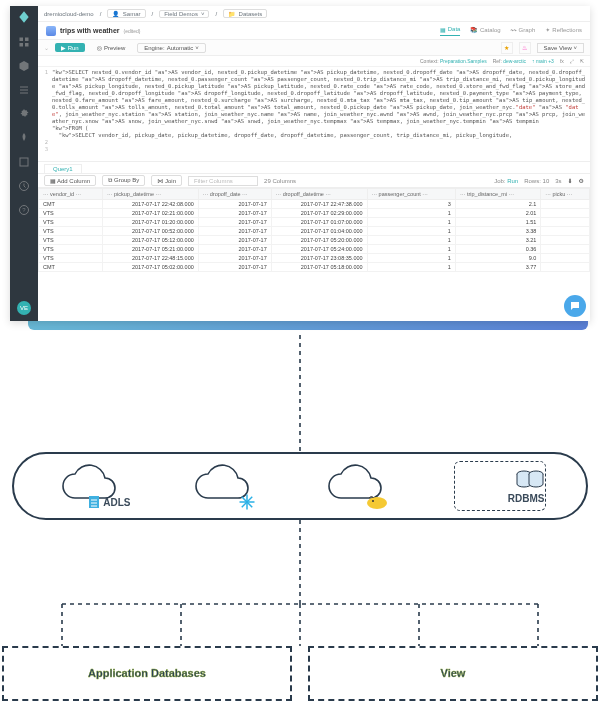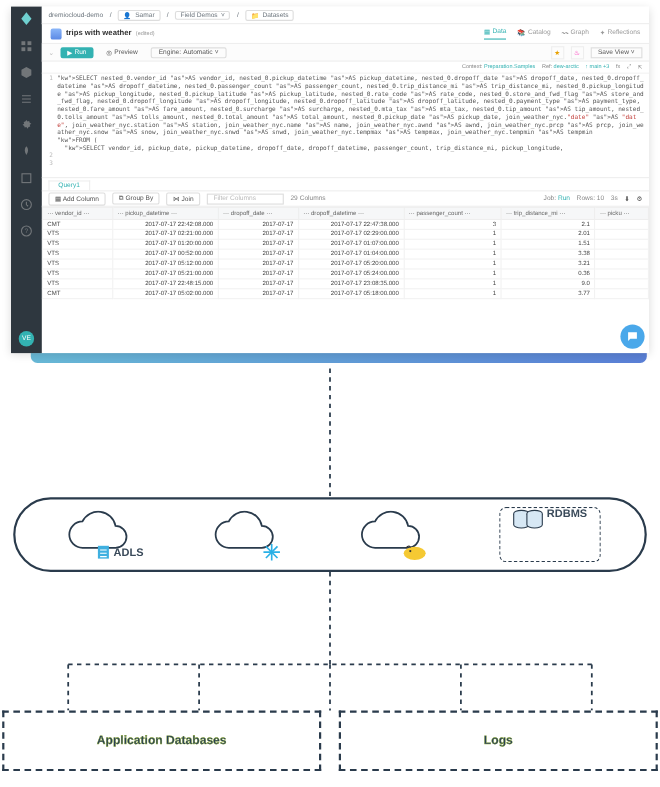--- a/index.html
+++ b/index.html
@@ -54,21 +54,21 @@
   .chat-bubble { position:absolute; right:4px; bottom:4px; width:22px; height:22px; border-radius:50%; background:#4aa8ea; display:flex; align-items:center; justify-content:center; }
   
   
   svg.diagram { position:absolute; top:0; left:0; width:600px; height:715px; pointer-events:none; }
   
   .cloud-strip { position:absolute; top:452px; left:12px; width:576px; height:68px; border:2.5px solid #2a3b4c; border-radius:34px; background:#fff; display:flex; align-items:center; justify-content:space-around; padding:0 8px; }
   .cloud { position:relative; width:68px; height:44px; }
   .cloud svg.co { position:absolute; inset:0; }
   .cloud .cl-label { position:absolute; width:100%; text-align:center; top:50%; transform:translateY(-50%); font-size:10px; font-weight:700; color:#3a4a5a; display:flex; align-items:center; justify-content:flex-end; gap:3px;margin-top:16px; }
   .cloud .cl-label.shift { left:8px; }
-  .rdbms { border:1.5px dashed #2a3b4c; border-radius:6px; width:92px; height:50px; display:flex; flex-direction:row; align-items:flex-start; justify-content:center; gap:2px; }
+  .rdbms { border:1.5px dashed #2a3b4c; border-radius:6px; width:92px; height:50px; display:flex; flex-direction:column; align-items:flex-end; justify-content:center; gap:2px; }
   
   .src-row { position:absolute; top:646px; left:2px; right:2px; height:55px; display:flex; gap:16px; }
   .src { flex:1; border:2px dashed #2a3b4c; background:#fff; display:flex; align-items:center; justify-content:center; text-align:center; font-size:11px; font-weight:700; color:#2b4158; line-height:1.15; padding:2px; }
   .src span { text-shadow:0 0 0.5px #9db84a; -webkit-text-stroke:0.3px #9db84a; }
 </style>
 </head>
 <body>
 
 <svg class="diagram" viewBox="0 0 600 715">
   <defs>
@@ -337,15 +337,15 @@
     </svg>
     <div style="font-size:10px;font-weight:700;color:#3a4a5a">RDBMS</div>
   </div>
 </div>
 
 <div class="src-row">
   <div class="src">
       <span>Application Databases</span>
     </div>
   <div class="src">
-      <span>Logs</span>
+      <span>View</span>
     </div>
 </div>
 
 </body></html>

